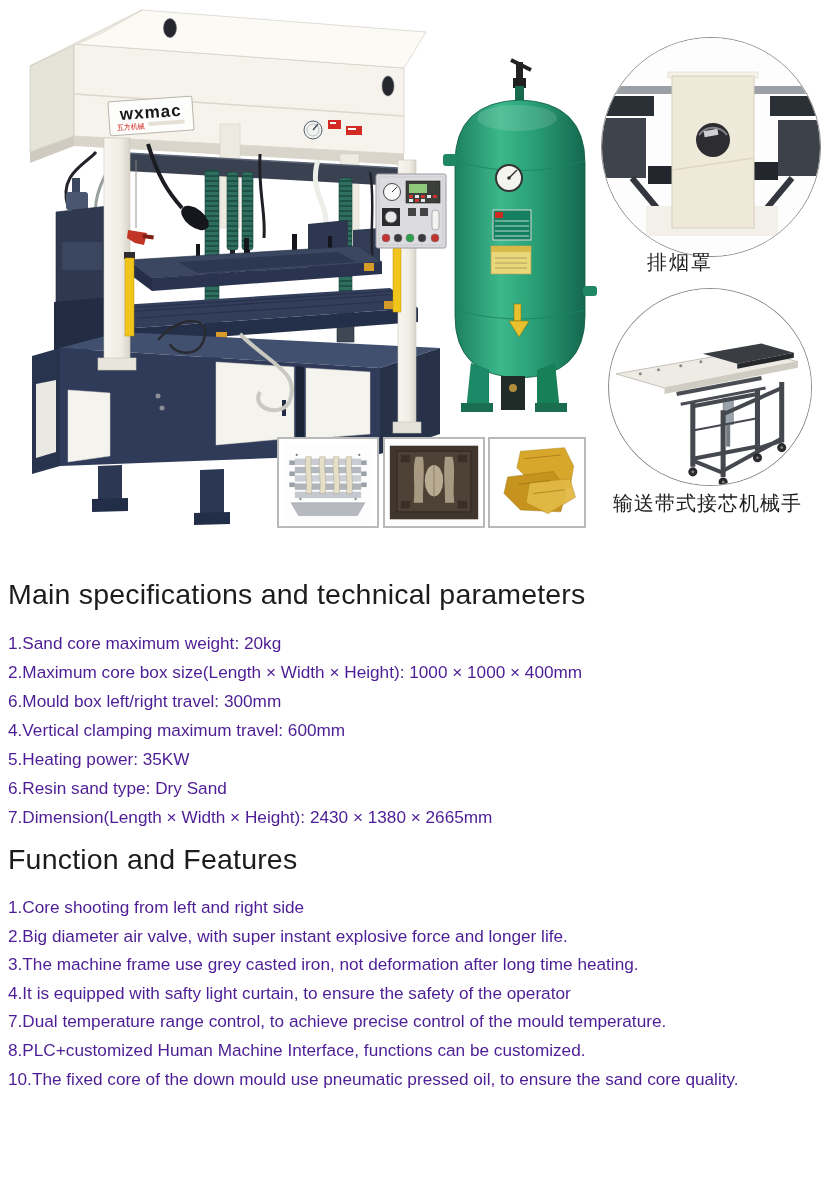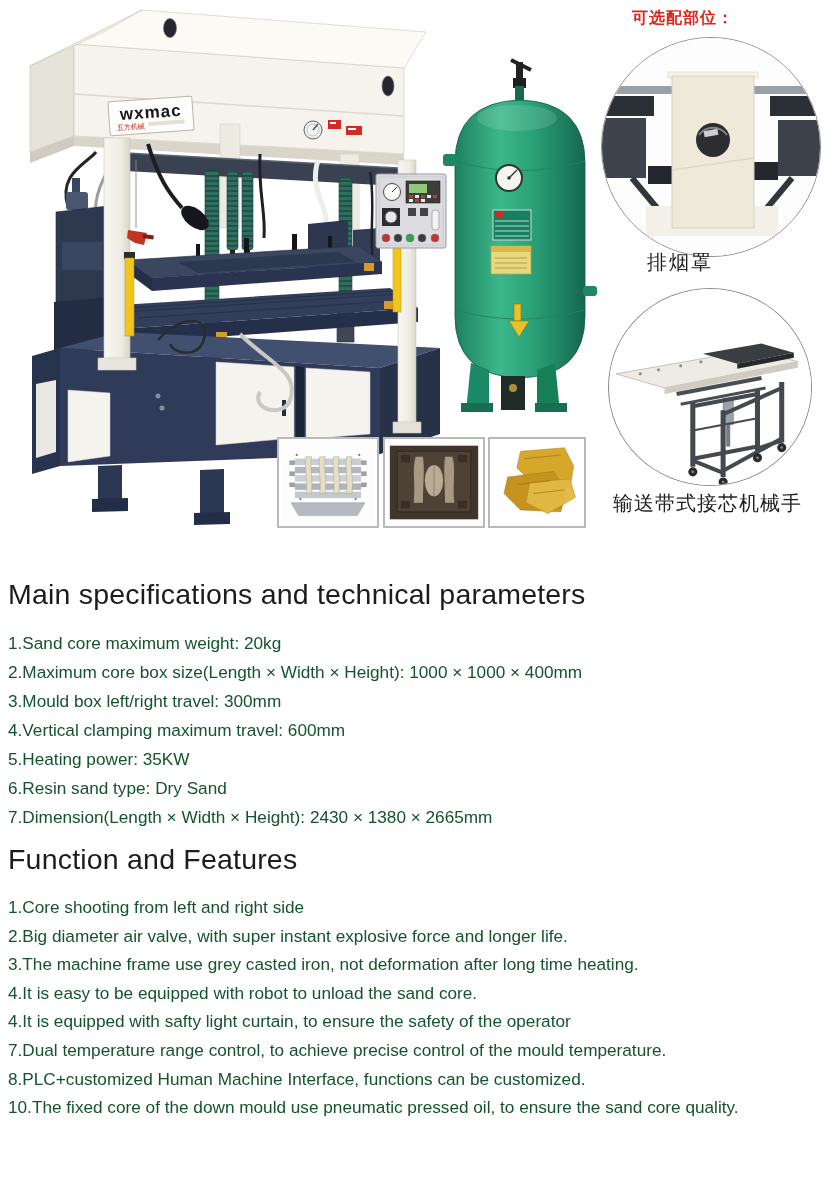--- a/index.html
+++ b/index.html
@@ -32,21 +32,21 @@
   .t2 { left:383px; top:437px; width:102px; height:91px; }
   .t3 { left:488px; top:437px; width:98px;  height:91px; }
 
   .sec-heading {
     left:8px; width:740px;
     font-size:28.5px; font-weight:400; color:#1d1b1b; letter-spacing:0.2px;
   }
   .h-specs { top:578px; }
   .h-feat  { top:843px; }
 
-  .plain-list { list-style:none; color:#14532d; font-size:17.2px; }
+  .plain-list { list-style:none; color:#4c1d95; font-size:17.2px; }
   .specs-list { left:8px; top:629px; width:700px; }
   .specs-list li { height:29px; line-height:29px; }
   .feat-list { left:8px; top:893px; width:815px; }
   .feat-list li { height:28.6px; line-height:28.6px; }
 </style>
 </head>
 <body>
 
 <div class="page">
 
@@ -231,21 +231,20 @@
     <rect x="73" y="246" width="7" height="17" fill="#e8c12e" stroke="#8a6d00" stroke-width="0.5"></rect>
     <path d="M68,263 L88,263 L78,279 Z" fill="#e8c12e" stroke="#8a6d00" stroke-width="0.5"></path>
     <path d="M30,305 L48,312 L48,352 L26,352 L26,344 Z" fill="#1c8a66" stroke="#11604644" stroke-width="0.5"></path>
     <path d="M96,312 L114,305 L118,344 L118,352 L96,352 Z" fill="#178059"></path>
     <rect x="60" y="318" width="24" height="34" fill="#1f2c28"></rect>
     <circle cx="72" cy="330" r="4" fill="#b08d3a"></circle>
     <rect x="20" y="345" width="32" height="9" fill="#1a6e50"></rect>
     <rect x="94" y="345" width="32" height="9" fill="#1a6e50"></rect>
   </svg>
 
-  <div class="abs opt-title">可选配部位：</div>
 
   <div class="abs opt-circle circle1">
     <svg width="220" height="220" viewBox="0 0 220 220">
       <rect width="220" height="220" fill="#fdfdfd"></rect>
       <rect x="0" y="48" width="220" height="8" fill="#9aa0a6"></rect>
       <path d="M0,58 L52,58 L52,78 L0,78 Z" fill="#2b2f36"></path>
       <path d="M0,80 L44,80 L44,140 L0,140 Z" fill="#3f444c"></path>
       <path d="M168,58 L220,58 L220,78 L168,78 Z" fill="#2b2f36"></path>
       <path d="M176,82 L220,82 L220,138 L176,138 Z" fill="#3d424a"></path>
       <path d="M30,140 L55,170" stroke="#33363c" stroke-width="6"></path>
@@ -341,32 +340,31 @@
       <path d="M16,38 L66,32 L80,52 L74,76 L30,74 L12,56 Z" fill="#c6941e" stroke="#96700e" stroke-width="0.5"></path>
       <path d="M40,44 L84,40 L90,60 L60,78 L36,66 Z" fill="#e2b944" stroke="#a87d14" stroke-width="0.5" opacity="0.95"></path>
       <path d="M34,18 L74,14 M28,46 L62,42 M44,56 L78,52" stroke="#8a650a" stroke-width="1" opacity="0.6"></path>
     </svg>
   </div>
 
   <h1 class="abs sec-heading h-specs">Main specifications and technical parameters</h1>
   <ul class="abs plain-list specs-list">
     <li>1.Sand core maximum weight: 20kg</li>
     <li>2.Maximum core box size(Length × Width × Height): 1000 × 1000 × 400mm</li>
-    <li>3.Mould box left/right travel: 300mm</li>
+    <li>6.Mould box left/right travel: 300mm</li>
     <li>4.Vertical clamping maximum travel: 600mm</li>
     <li>5.Heating power: 35KW</li>
     <li>6.Resin sand type: Dry Sand</li>
     <li>7.Dimension(Length × Width × Height): 2430 × 1380 × 2665mm</li>
   </ul>
 
   <h1 class="abs sec-heading h-feat">Function and Features</h1>
   <ul class="abs plain-list feat-list">
     <li>1.Core shooting from left and right side</li>
     <li>2.Big diameter air valve, with super instant explosive force and longer life.</li>
     <li>3.The machine frame use grey casted iron, not deformation after long time heating.</li>
-    <li>4.It is easy to be equipped with robot to unload the sand core.</li>
     <li>4.It is equipped with safty light curtain, to ensure the safety of the operator</li>
     <li>7.Dual temperature range control, to achieve precise control of the mould temperature.</li>
     <li>8.PLC+customized Human Machine Interface, functions can be customized.</li>
     <li>10.The fixed core of the down mould use pneumatic pressed oil, to ensure the sand core quality.</li>
   </ul>
 
 </div>
 
 </body></html>

